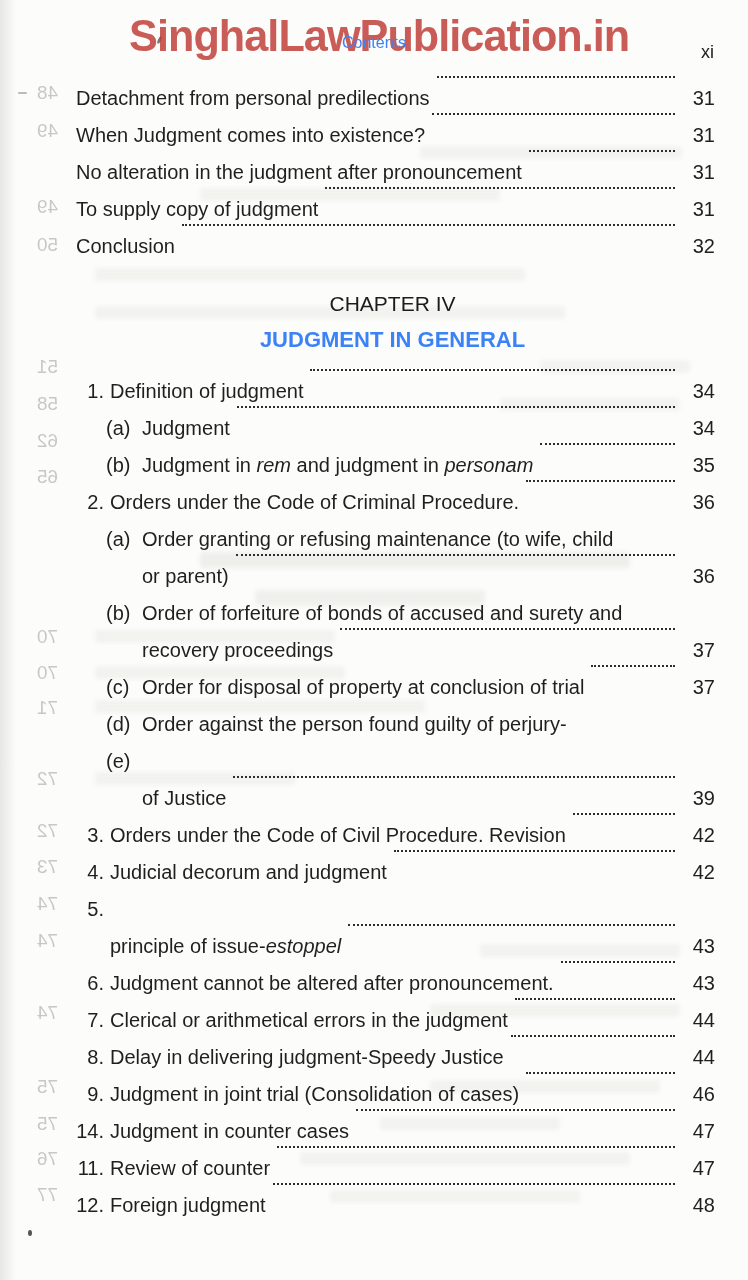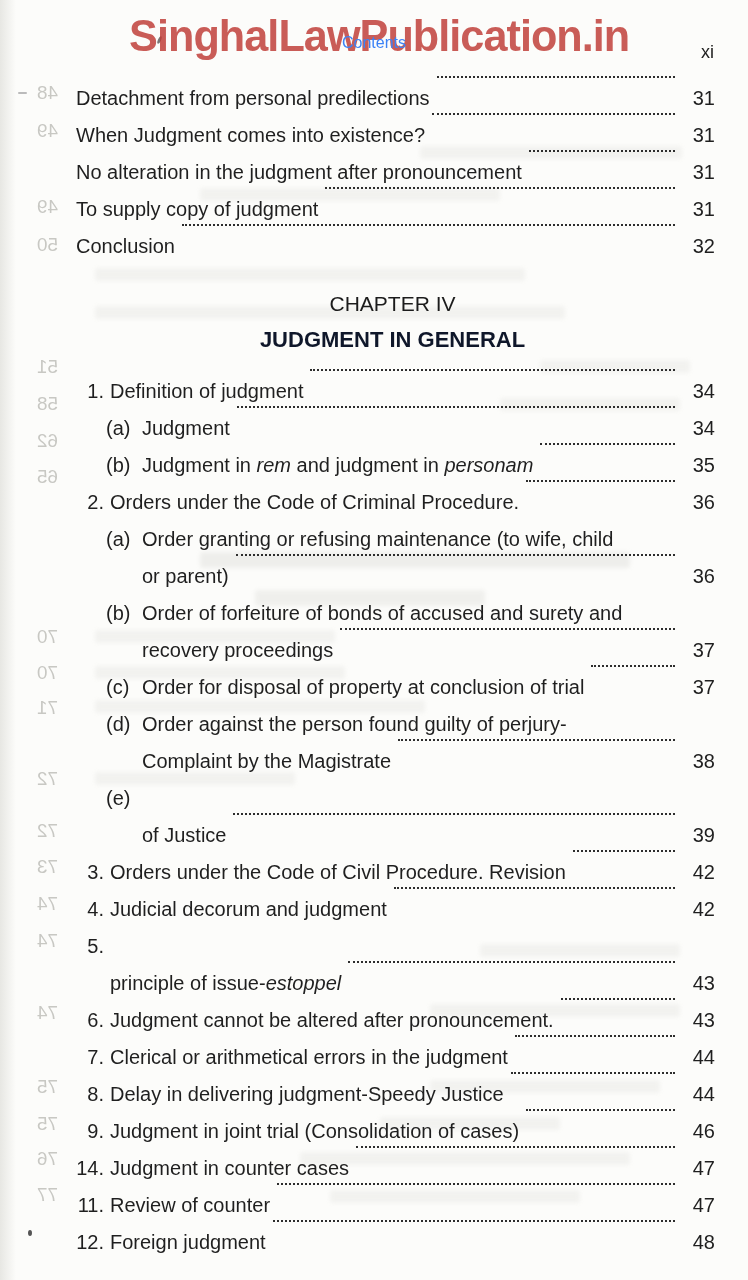--- a/index.html
+++ b/index.html
@@ -51,21 +51,21 @@
   .txt{white-space:pre-wrap;}
   .leader{
     flex:1 1 auto;min-width:18px;align-self:baseline;
     border-bottom:2.6px dotted #2d2d2d;
     margin:0 6px 0 7px;transform:translateY(-4px);
   }
   .pg{flex:0 0 34px;text-align:right;}
   
   .chapter{ text-align:center;margin:21px 0 15px;}
   .chapter-kicker{font-size:21px;line-height:36px;color:#1c1c1c;}
-  .chapter-title{font-size:22px;line-height:36px;font-weight:700;color:#0f172a;}
+  .chapter-title{font-size:22px;line-height:36px;font-weight:700;color:#3b82f6;}
 </style>
 </head>
 <body>
 
 <div class="page">
 
   <div class="ghost-layer">
 
     <div class="ghost-bar" style="left:420px;top:146px;width:262px"></div>
     <div class="ghost-bar" style="left:200px;top:188px;width:300px"></div>
@@ -225,25 +225,20 @@
             <span class="txt">Order for disposal of property at conclusion of trial</span>
             <span class="leader"></span>
             <span class="pg">37</span>
           </div>
         </div>
         <div class="entry lvl2">
           <div class="line">
             <span class="marker">(d)</span>
             <span class="txt">Order against the person found guilty of perjury-</span>
           </div>
-          <div class="line cont">
-            <span class="txt">Complaint by the Magistrate</span>
-            <span class="leader"></span>
-            <span class="pg">38</span>
-          </div>
         </div>
         <div class="entry lvl2">
           <div class="line">
             <span class="marker">(e)</span>
           </div>
           <div class="line cont">
             <span class="txt">of Justice</span>
             <span class="leader"></span>
             <span class="pg">39</span>
           </div>

